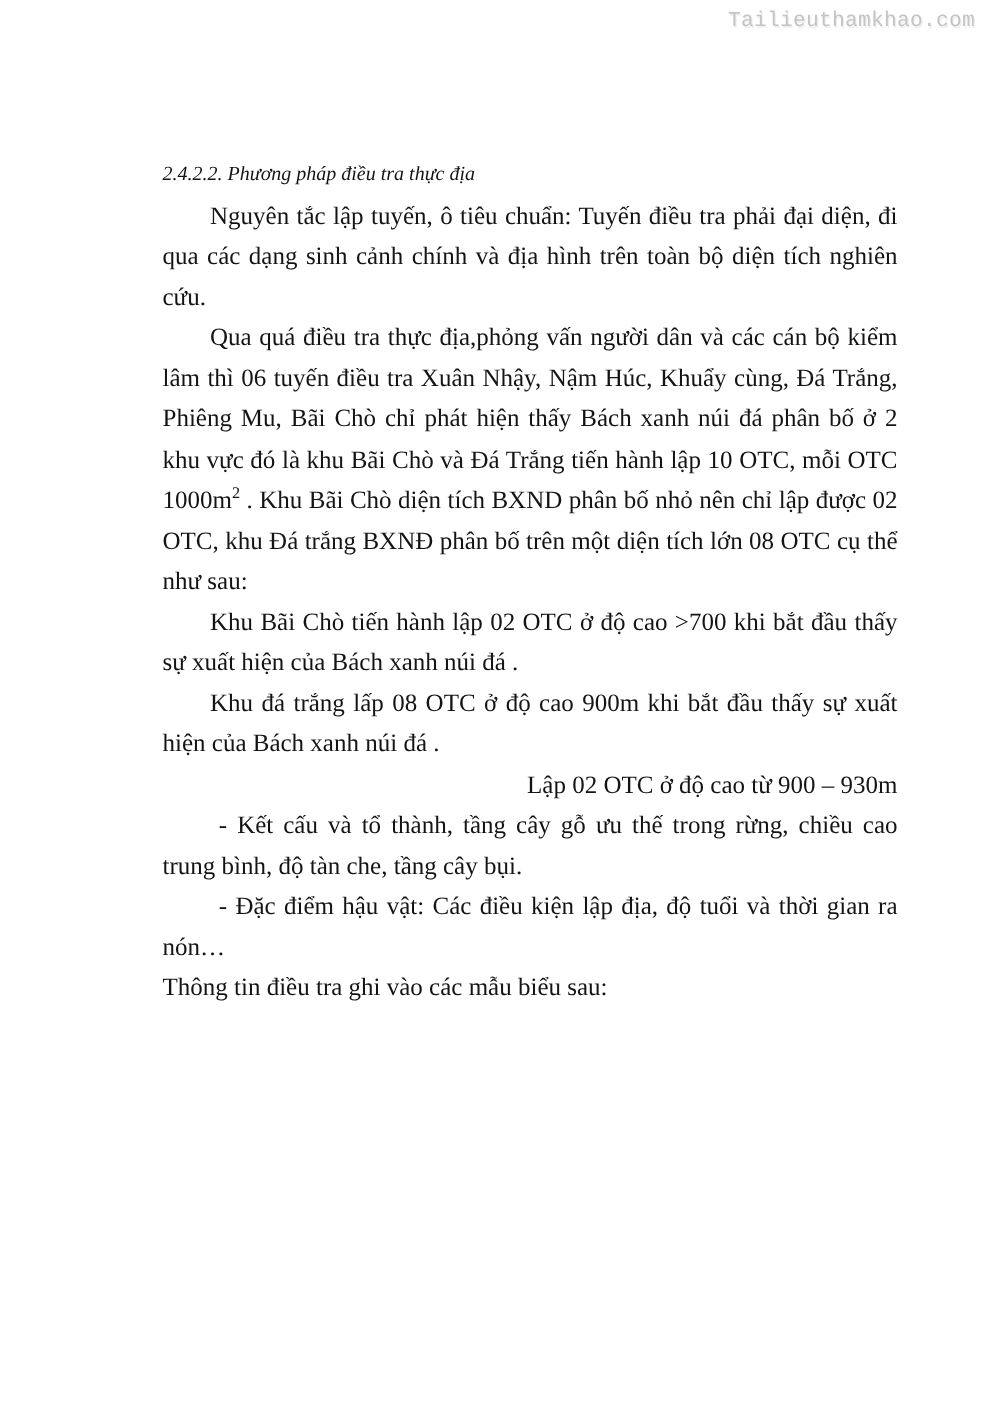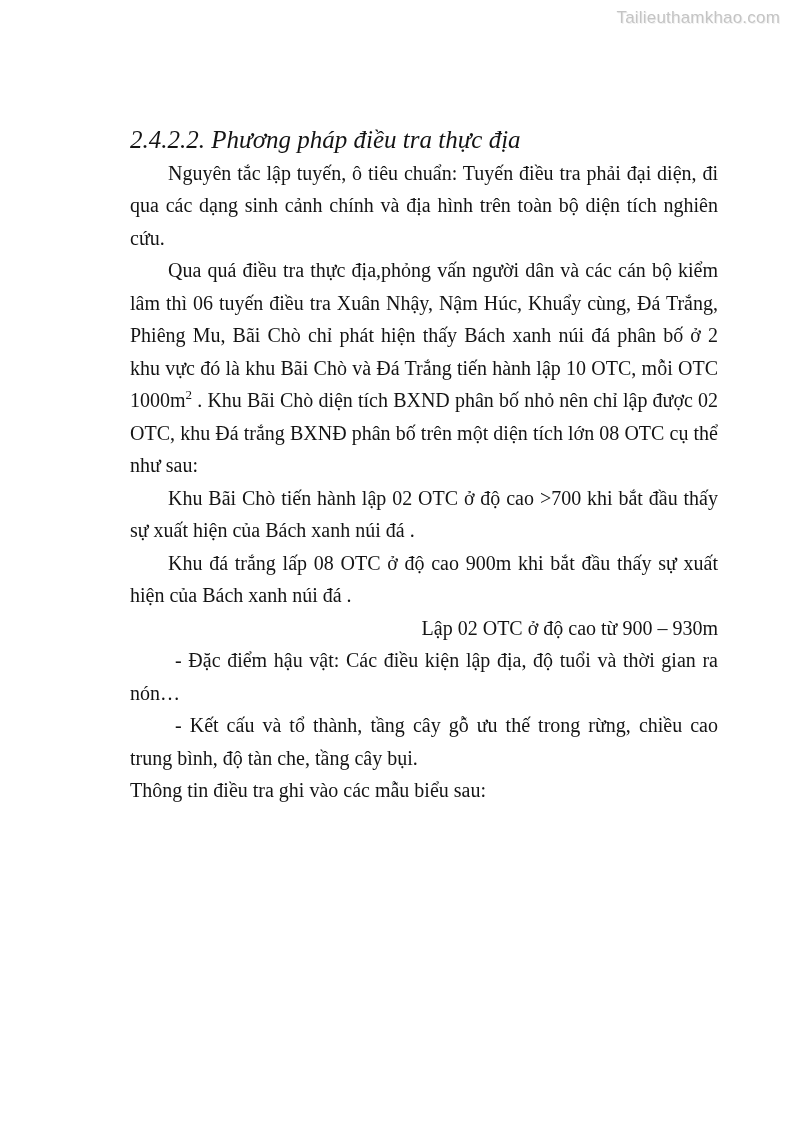--- a/index.html
+++ b/index.html
@@ -13,21 +13,21 @@
     height: 1123px;
     background: #ffffff;
     overflow: hidden;
     font-family: "Liberation Serif", "DejaVu Serif", serif;
     color: #141414;
   }
   .watermark {
     position: absolute;
     top: 8px;
     right: 14px;
-    font-family: Liberation Sans, sans-serif;
+    font-family: Liberation Mono, monospace;
     font-size: 17px;
     color: #c4c4c4;
     text-shadow: 1px 1px 0 #efefef;
     letter-spacing: 0.2px;
     margin-left: 31px;
   }
   .page-number {
     position: absolute;
     top: 52px;
     left: 130px;
@@ -44,21 +44,21 @@
     line-height: 32.5px;
   }
   .para {
     margin: 0;
     text-align: justify;
   }
   .heading {
     margin: 0;
     font-style: italic;
     font-weight: normal;
-    font-size: 25px;
+    font-size: 16px;
     text-align: left;
   }
   .indent  { text-indent: 38px; }
   .indent2 { text-indent: 45px; }
   .oneline { text-align: right; white-space: nowrap; }
   .condensed {
     font-size: 19px;
     letter-spacing: -0.3px;
   }
   sup.msup {
@@ -86,20 +86,20 @@
     <p class="para indent">Khu Bãi Chò tiến hành lập 02 OTC ở độ cao &gt;700 khi bắt đầu thấy sự xuất hiện của Bách xanh núi đá .</p>
 
     <p class="para indent">Khu đá trắng lấp 08 OTC ở độ cao 900m khi bắt đầu thấy sự xuất hiện của Bách xanh núi đá .</p>
 
     <p class="para indent oneline">Lập 02 OTC ở độ cao từ 900 – 930m</p>
 
 
 
 
 
+    <p class="para indent2">- Kết cấu và tổ thành, tầng cây gỗ ưu thế trong rừng, chiều cao trung bình, độ tàn che, tầng cây bụi.</p>
+
     <p class="para indent2">- Đặc điểm hậu vật: Các điều kiện lập địa, độ tuổi và thời gian ra nón…</p>
-
-    <p class="para indent2">- Kết cấu và tổ thành, tầng cây gỗ ưu thế trong rừng, chiều cao trung bình, độ tàn che, tầng cây bụi.</p>
 
     <p class="para">Thông tin điều tra ghi vào các mẫu biểu sau:</p>
 
   </div>
 </div>
 
 </body></html>

